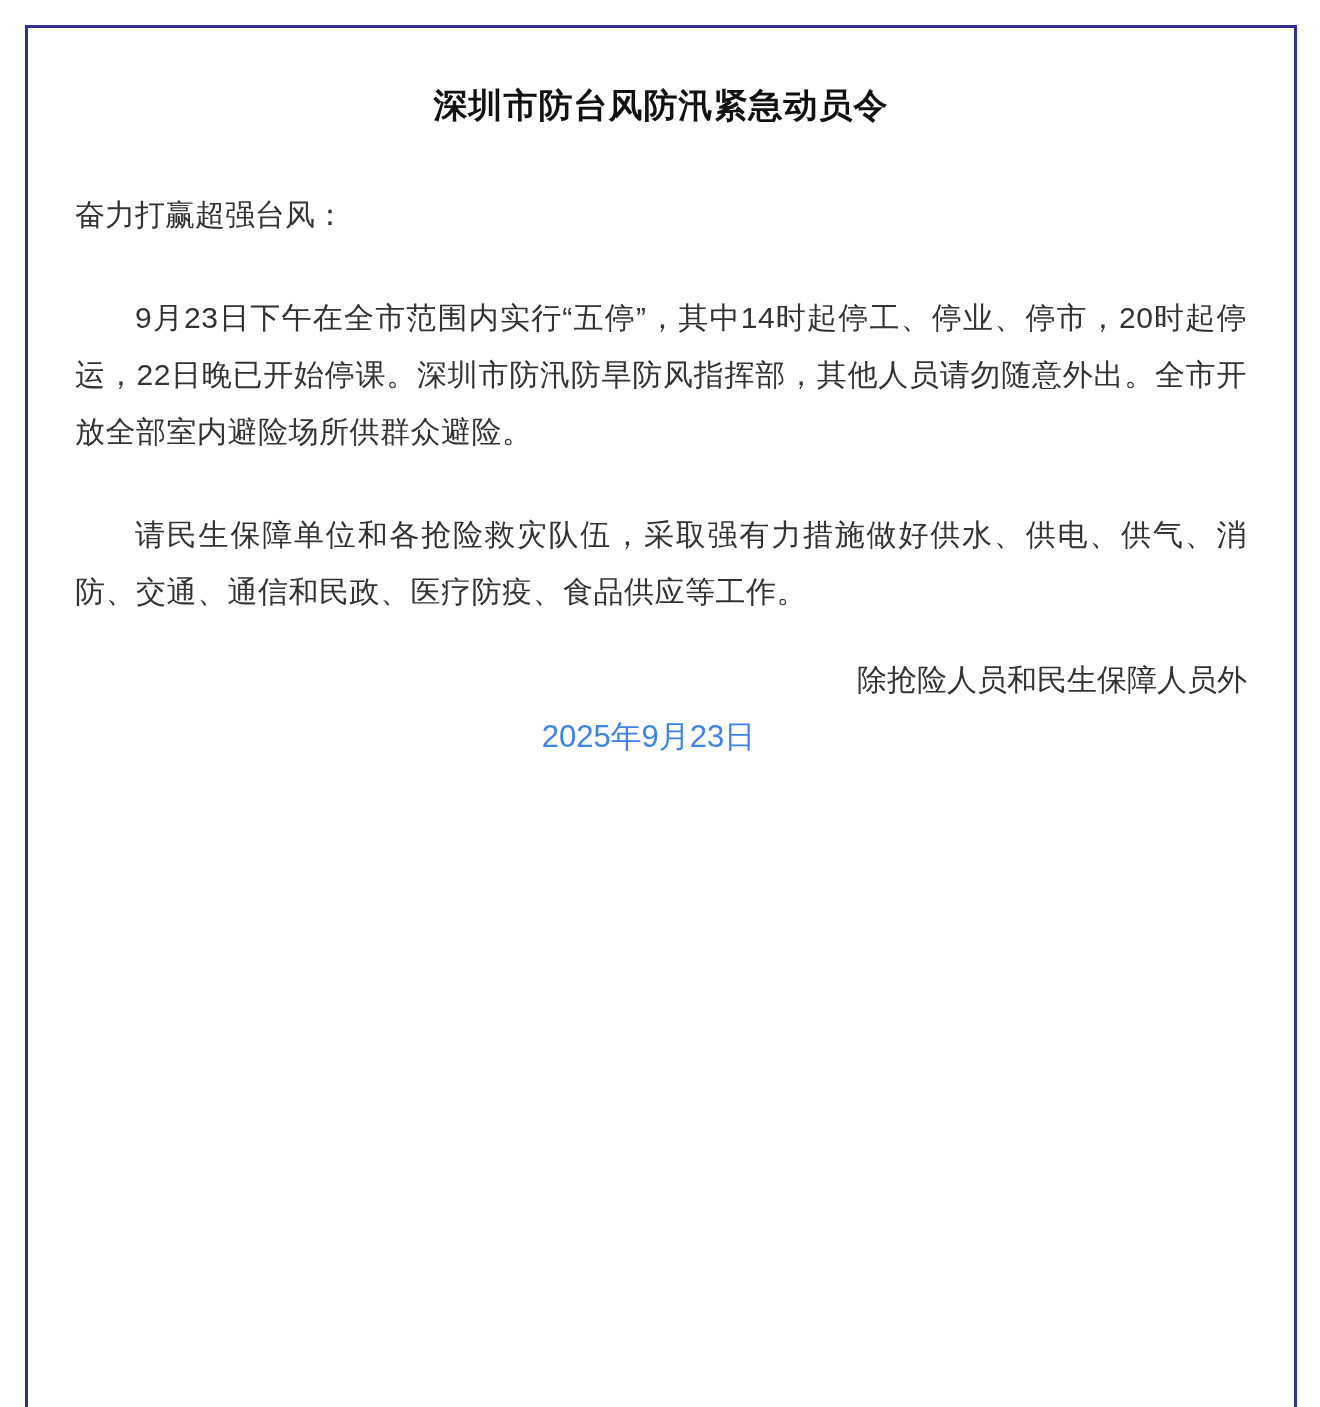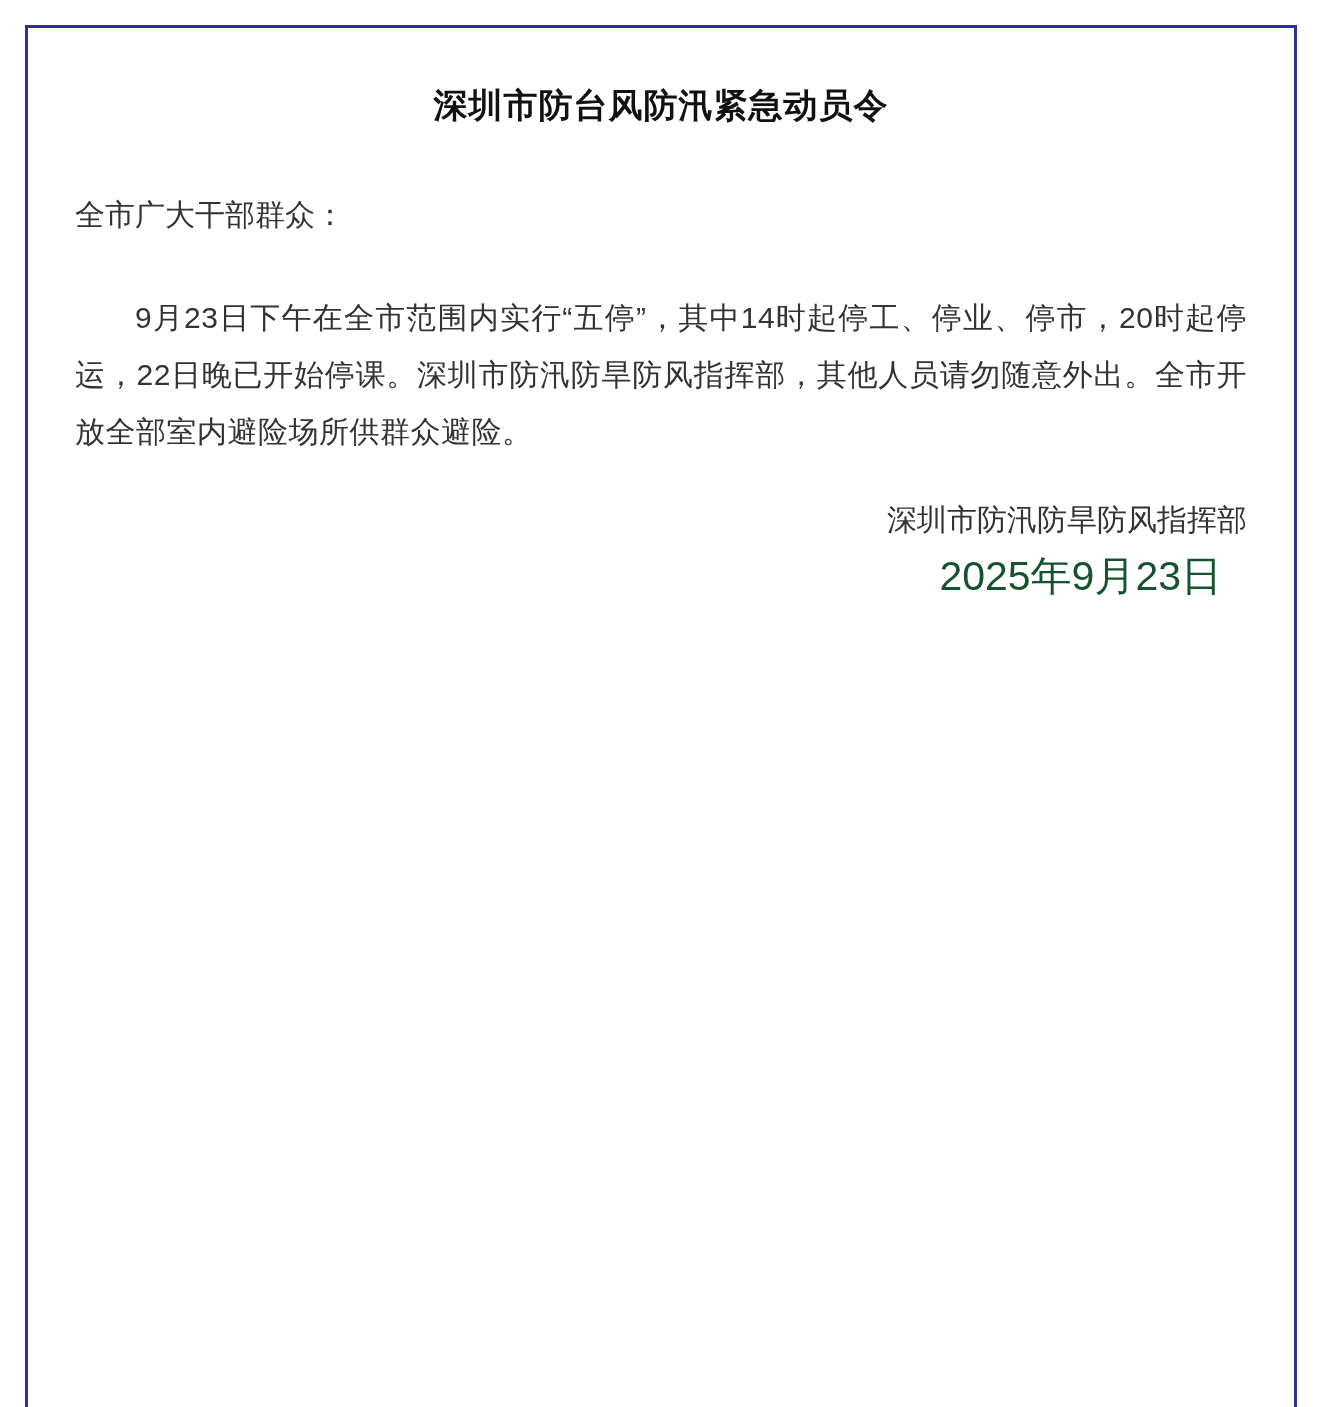--- a/index.html
+++ b/index.html
@@ -59,29 +59,30 @@
     }
     .signature {
       margin: 31px 0 0 0;
       font-size: 30px;
       line-height: 57px;
       color: #333333;
       text-align: right;
     }
     .sign-date {
       margin: 0;
-      font-size: 41px;
+      font-size: 31px;
       line-height: 57px;
-      color: #14532d;
-      text-align: right;
+      color: #3b82f6;
+      text-align: center;
       padding-right: 25px;
     }
   </style>
 </head>
 <body>
 
 <div class="frame">
   <h1 class="title">深圳市防台风防汛紧急动员令</h1>
-  <p class="salutation">全市广大干部群众：</p>
+  <p class="salutation">奋力打赢超强台风：</p>
   <p class="para">9月23日下午在全市范围内实行“五停”，其中14时起停工、停业、停市，20时起停运，22日晚已开始停课。深圳市防汛防旱防风指挥部，其他人员请勿随意外出。全市开放全部室内避险场所供群众避险。</p>
-  <p class="signature">深圳市防汛防旱防风指挥部</p>
+  <p class="para">请民生保障单位和各抢险救灾队伍，采取强有力措施做好供水、供电、供气、消防、交通、通信和民政、医疗防疫、食品供应等工作。</p>
+  <p class="signature">除抢险人员和民生保障人员外</p>
   <p class="sign-date">2025年9月23日</p>
 </div>
 
 </body></html>

